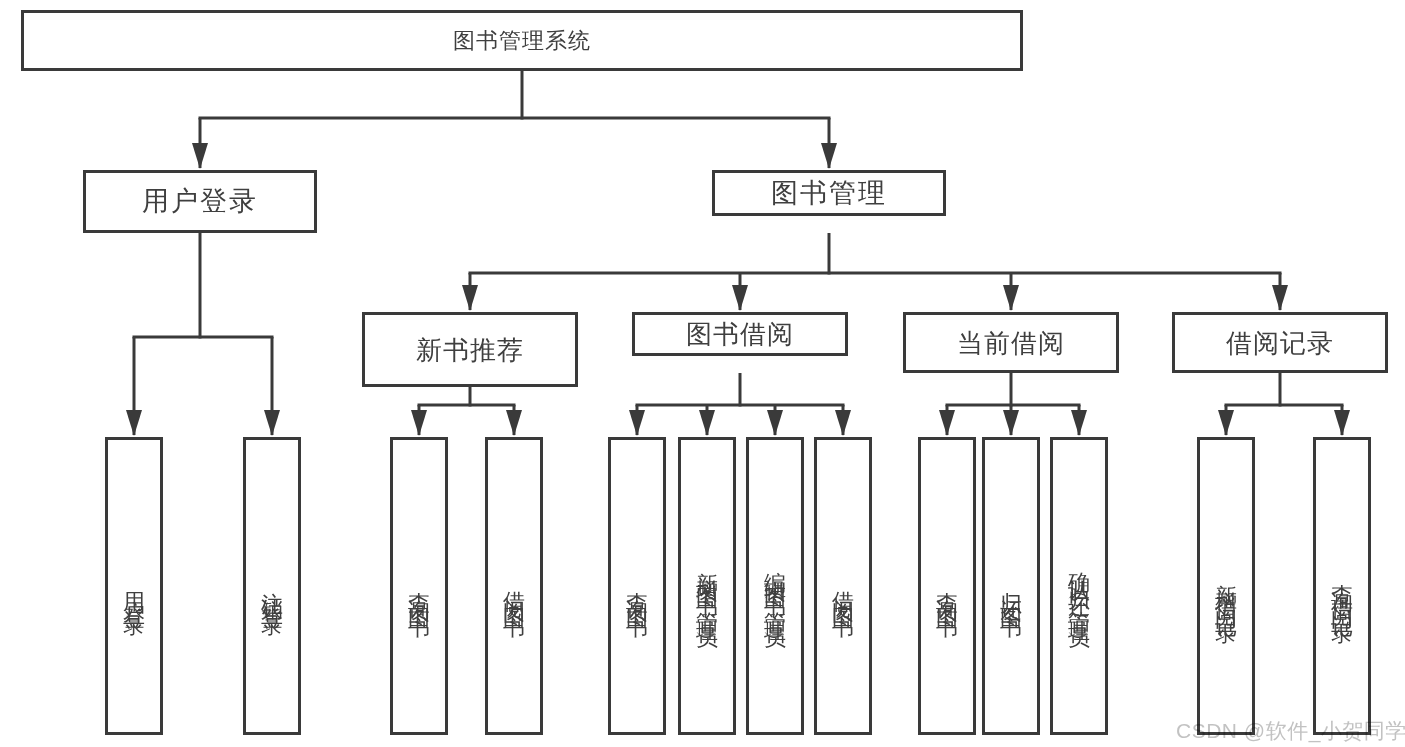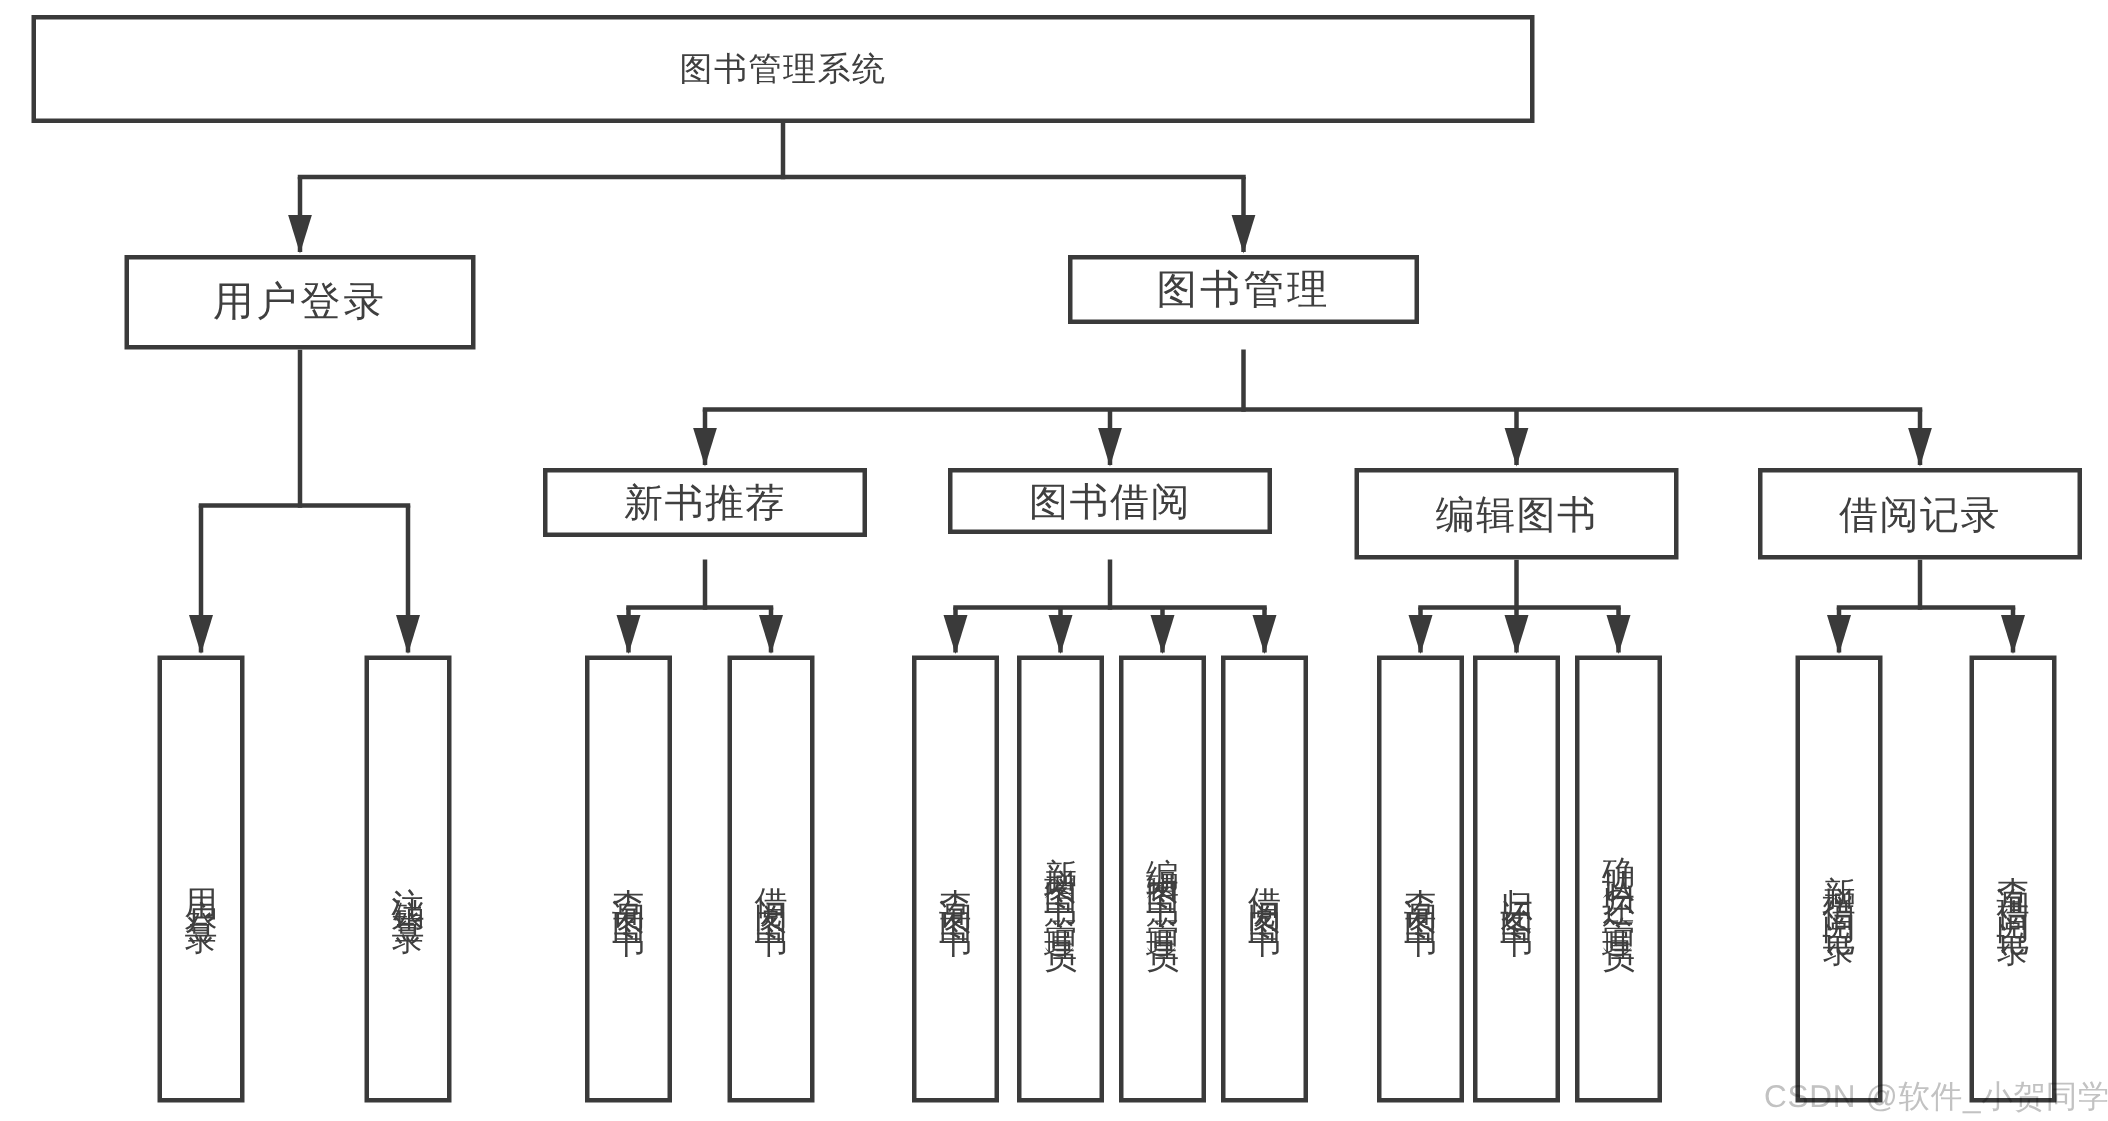--- a/index.html
+++ b/index.html
@@ -106,39 +106,39 @@
       <path d="M1011 405 V435" marker-end="url(#arrow)"></path>
       <path d="M1079 405 V435" marker-end="url(#arrow)"></path>
 
       <path d="M1280 373 V406.5"></path>
       <path d="M1224.5 405 H1343.5"></path>
       <path d="M1226 405 V435" marker-end="url(#arrow)"></path>
       <path d="M1342 405 V435" marker-end="url(#arrow)"></path>
     </g>
   </svg>
 
-  <div class="box root" style="left:21px; top:10px; width:1002px; height:72px;">
+  <div class="box root" style="left:21px; top:10px; width:1002px; height:61px;">
     <span>图书管理系统</span>
   </div>
 
   <div class="box lvl2" style="left:83px; top:170px; width:234px; height:63px;">
     <span>用户登录</span>
   </div>
   <div class="box lvl2" style="left:712px; top:170px; width:234px; height:46px;">
     <span>图书管理</span>
   </div>
 
-  <div class="box lvl3" style="left:362px; top:312px; width:216px; height:46px;">
+  <div class="box lvl3" style="left:362px; top:312px; width:216px; height:75px;">
     <span>新书推荐</span>
   </div>
   <div class="box lvl3" style="left:632px; top:312px; width:216px; height:44px;">
     <span>图书借阅</span>
   </div>
   <div class="box lvl3" style="left:903px; top:312px; width:216px; height:61px;">
-    <span>编辑图书</span>
+    <span>当前借阅</span>
   </div>
   <div class="box lvl3" style="left:1172px; top:312px; width:216px; height:61px;">
     <span>借阅记录</span>
   </div>
 
   <div class="box leaf" style="left:105px; top:437px; width:58px; height:298px;">
     <span>用户登录</span>
   </div>
   <div class="box leaf" style="left:243px; top:437px; width:58px; height:298px;">
     <span>注销登录</span>

